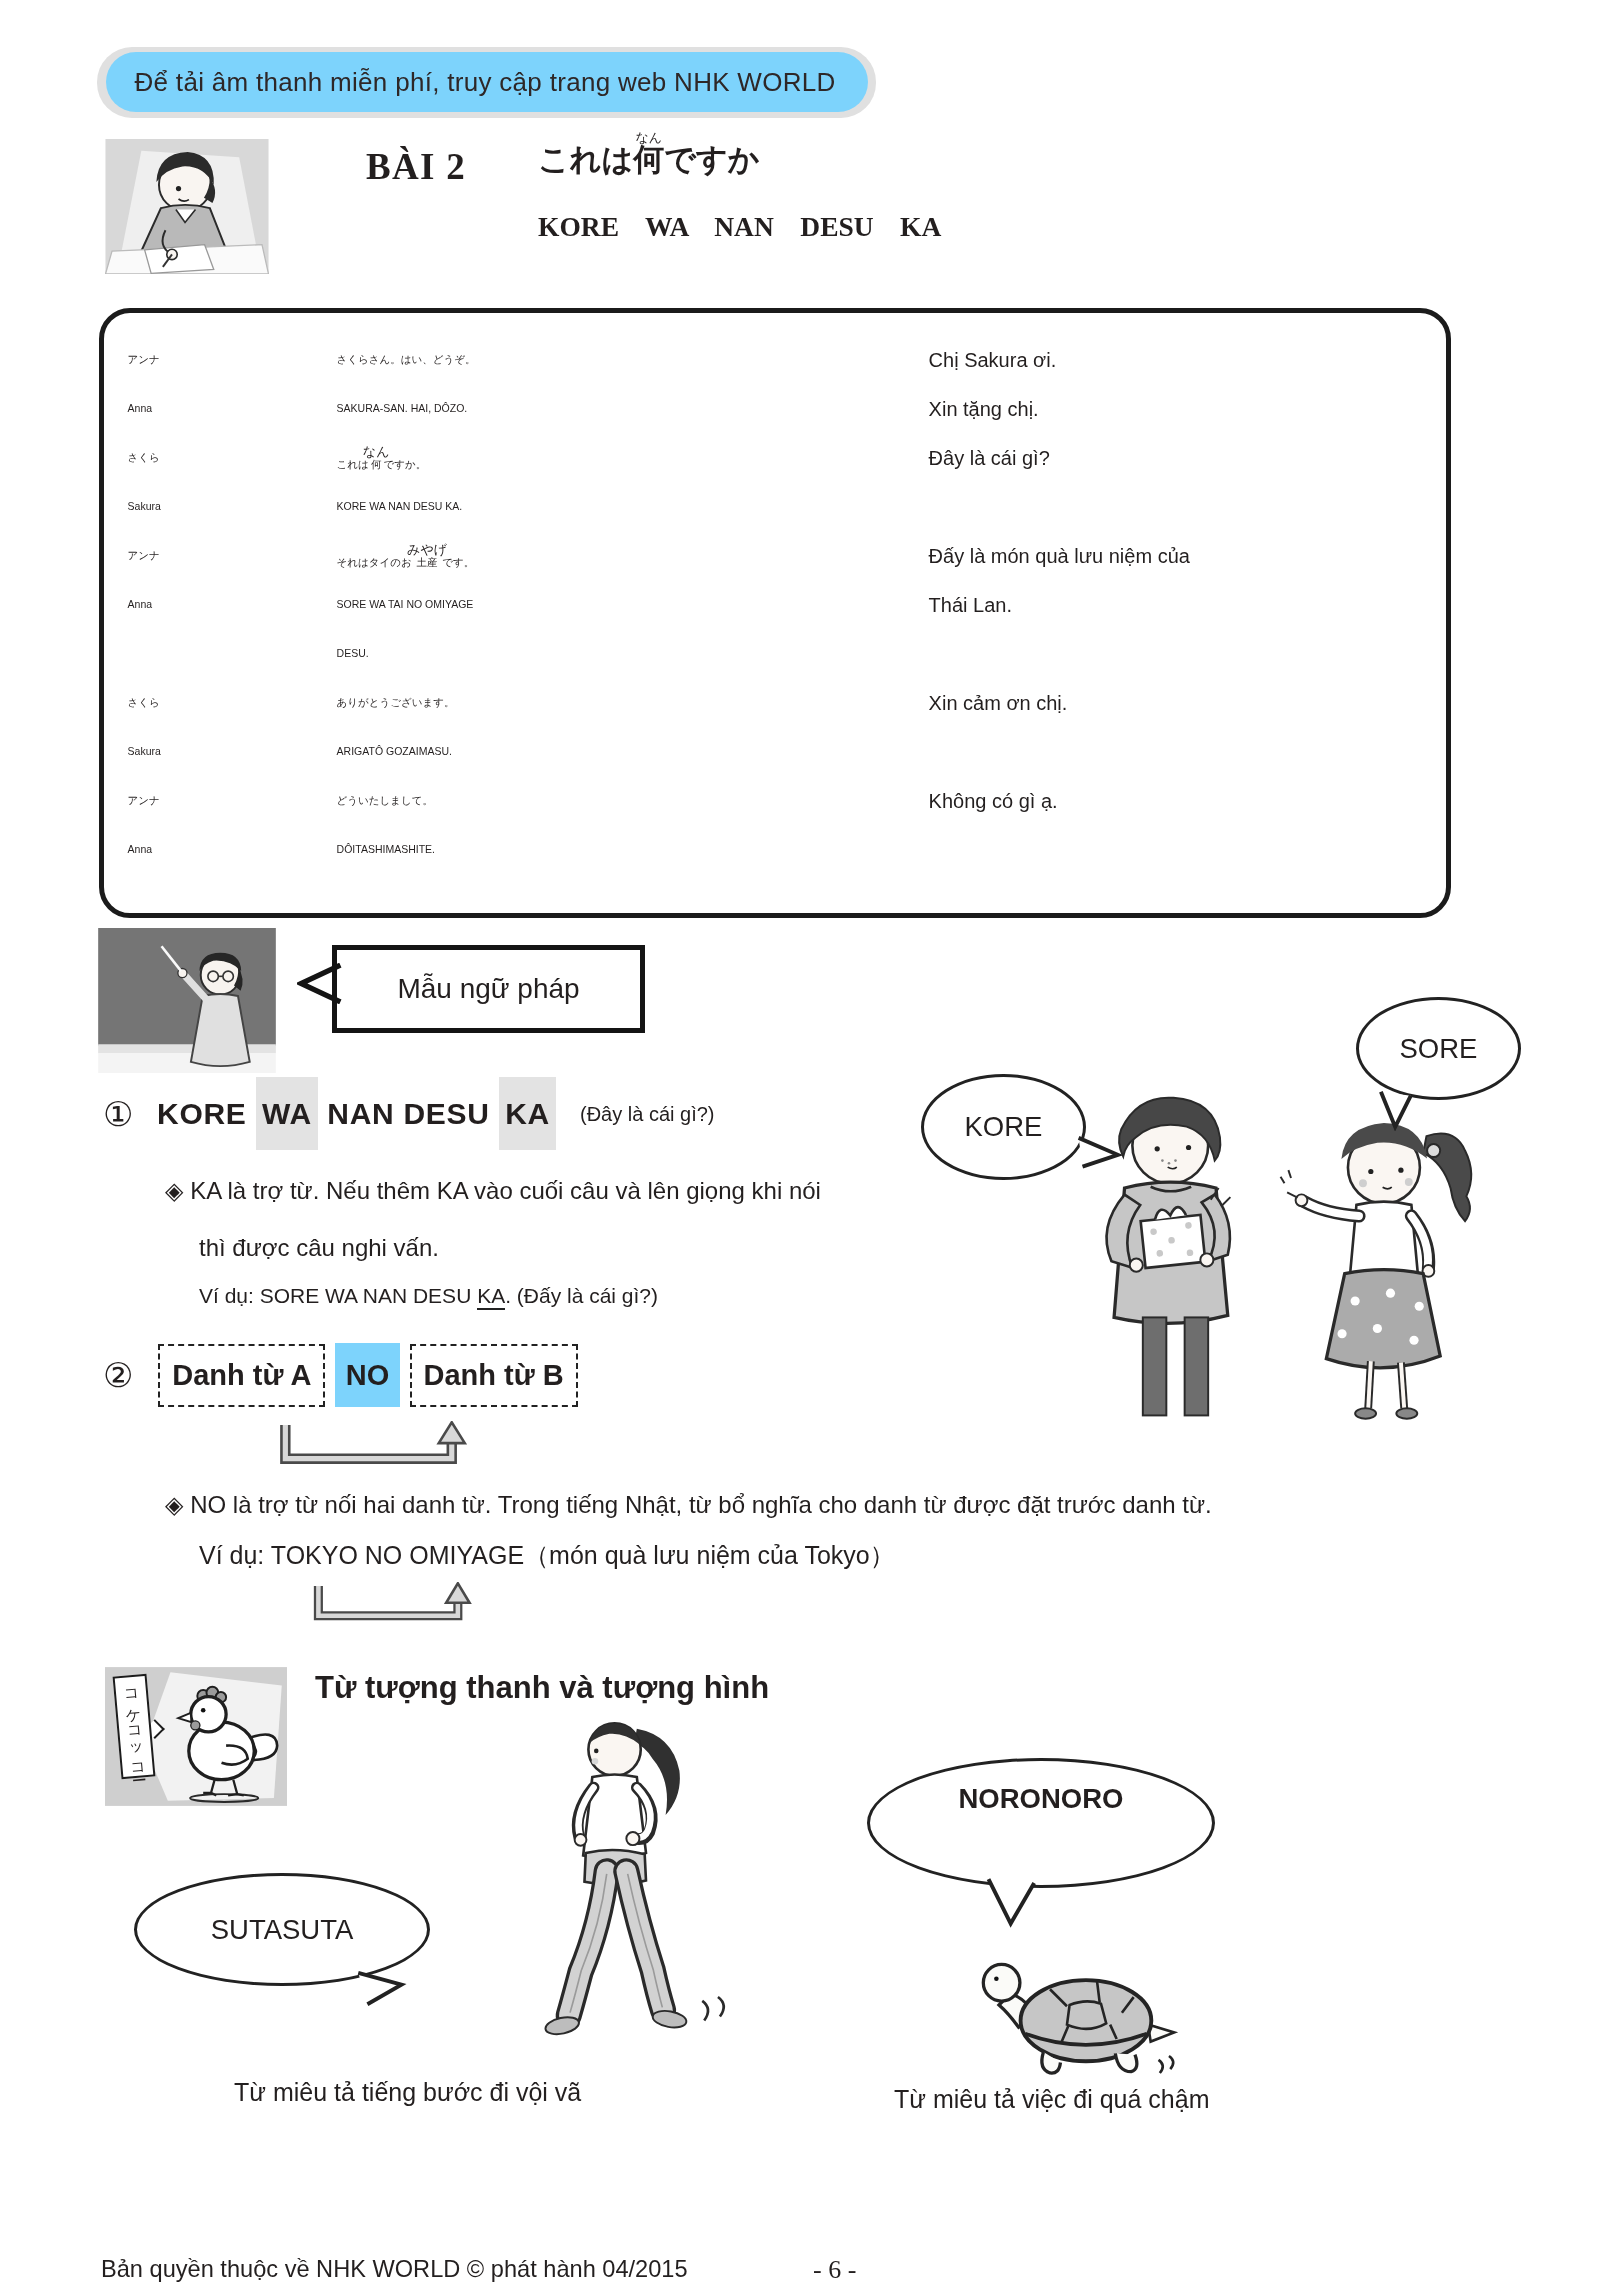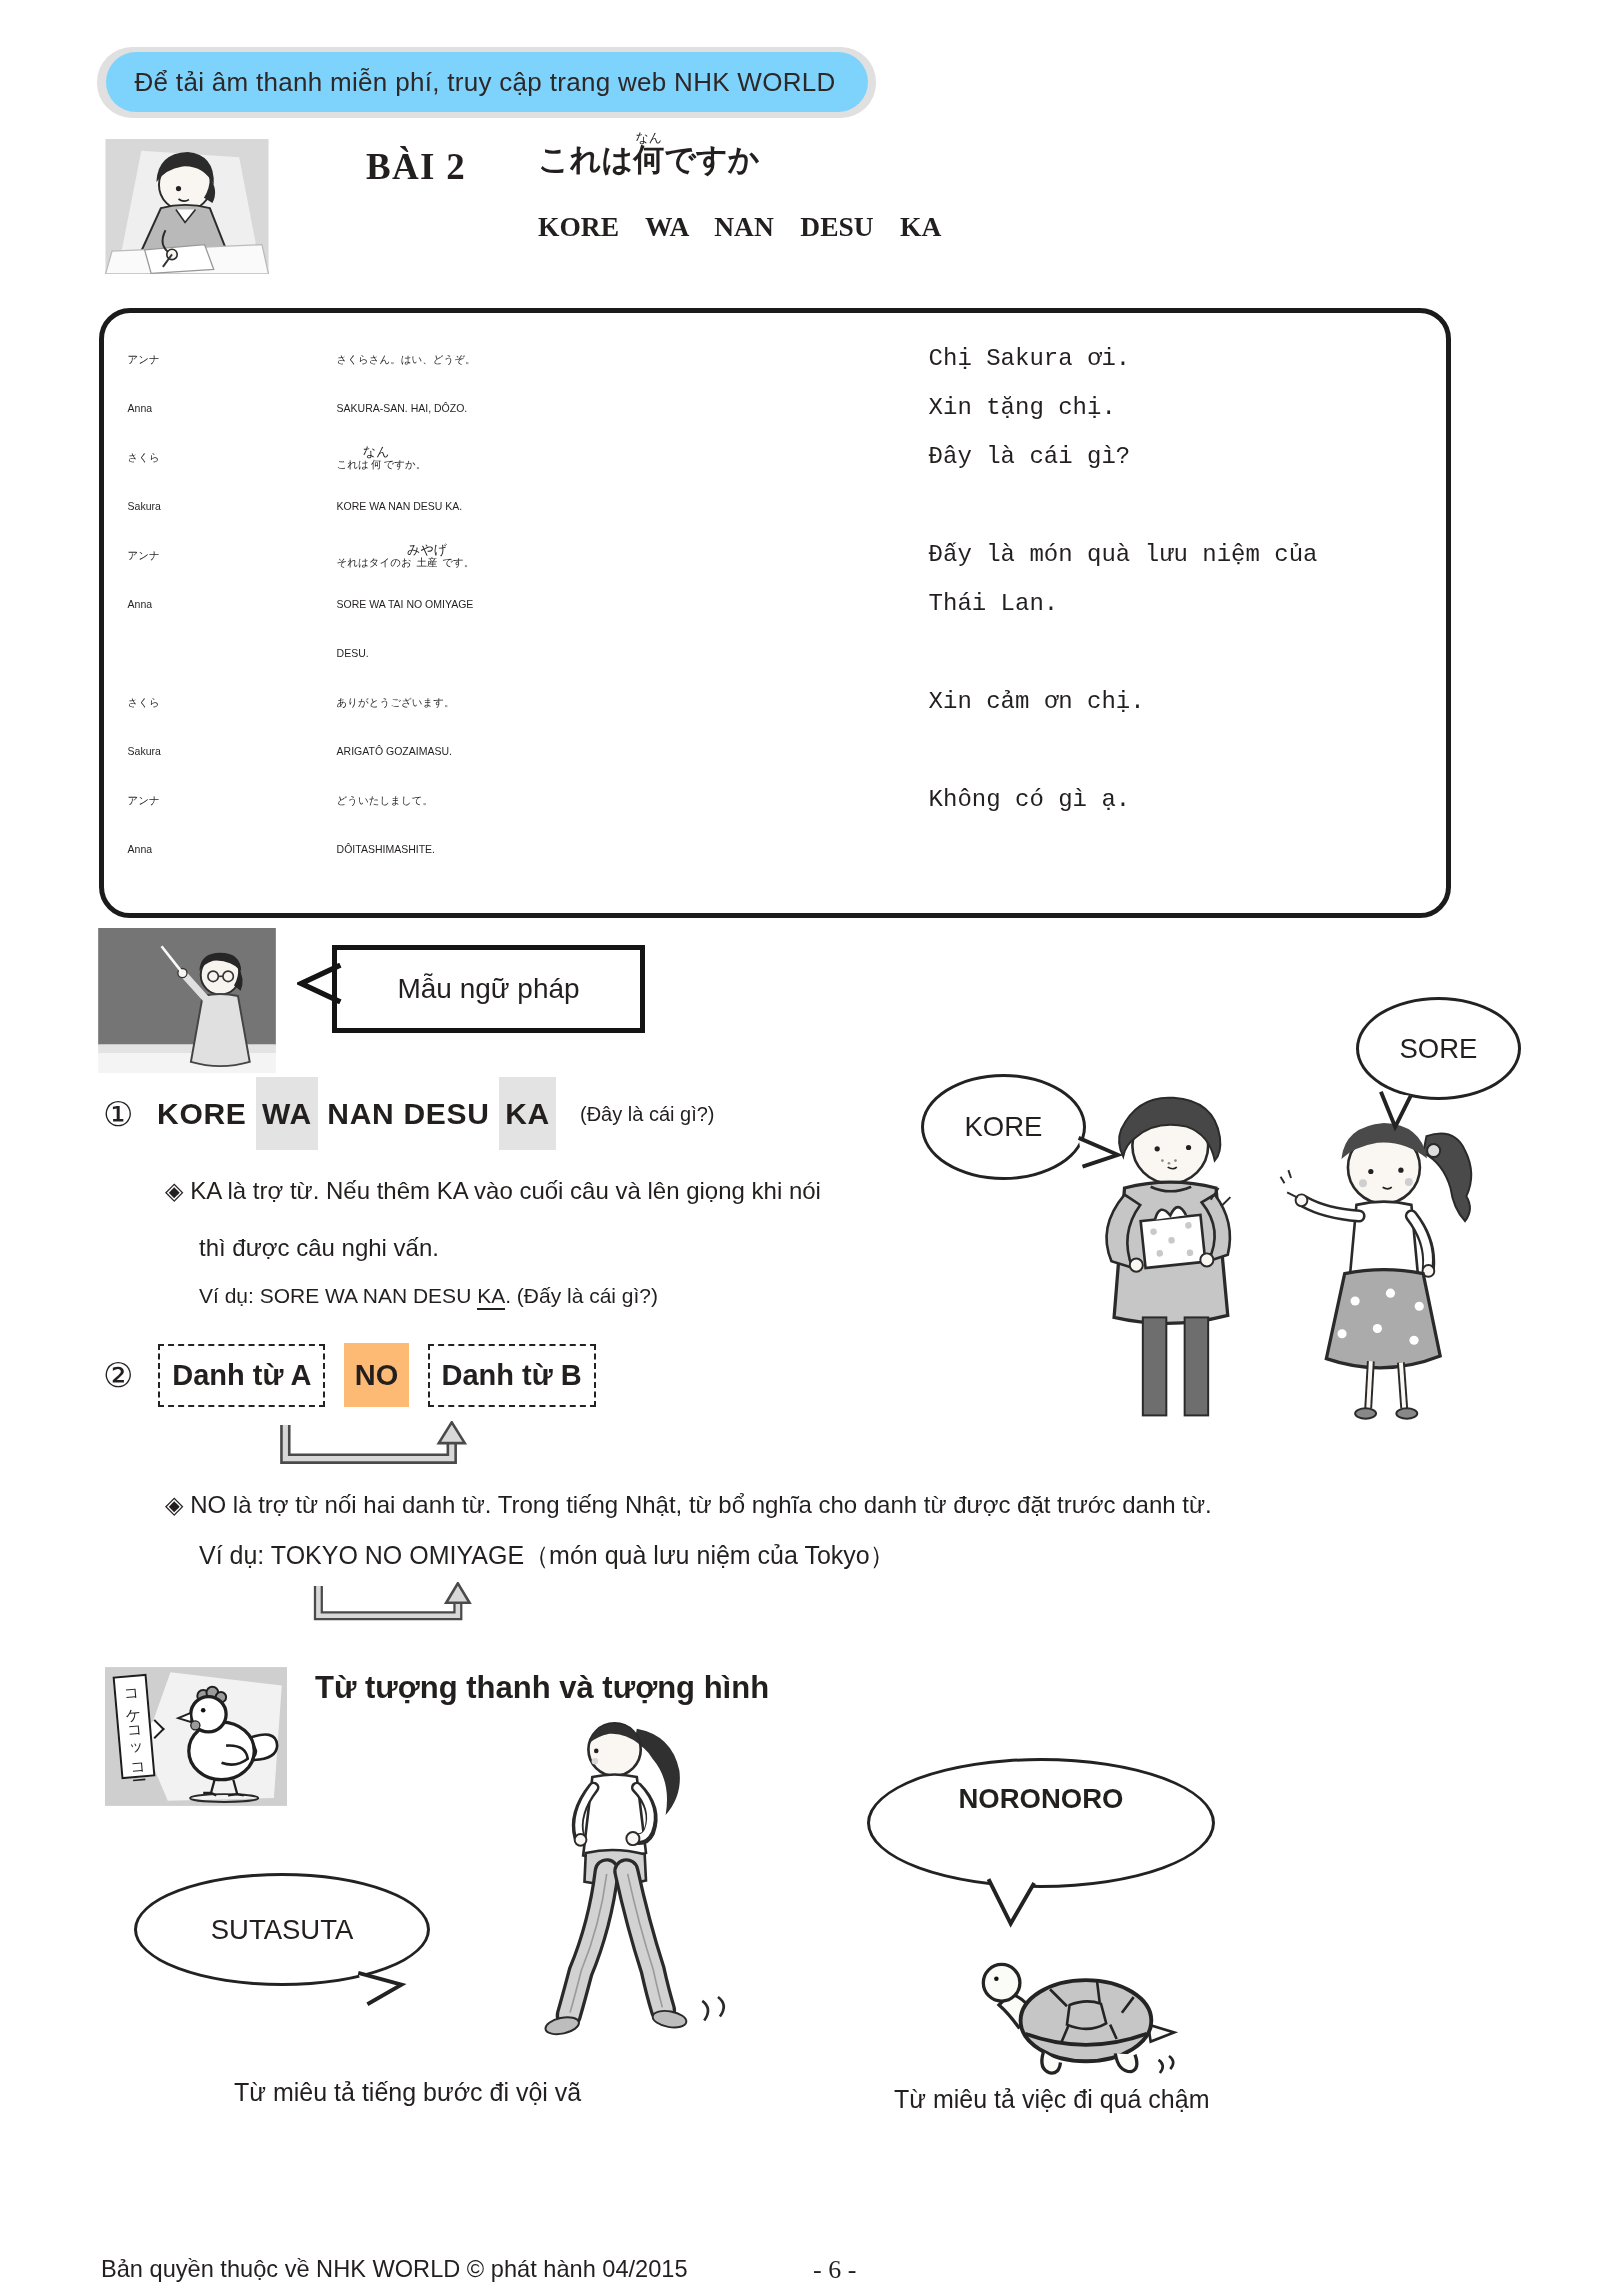--- a/index.html
+++ b/index.html
@@ -18,21 +18,21 @@
   .lesson{left:366px;top:145px;font-family:"Liberation Serif",serif;font-weight:bold;font-size:37px;letter-spacing:1.3px}
   .jtitle{left:538px;top:131px;font-family:"DejaVu Sans",sans-serif;font-weight:bold;font-size:31px;line-height:1.05}
   .jtitle rt{font-size:13px;font-weight:normal}
   .rtitle{left:538px;top:211px;font-family:"Liberation Serif",serif;font-weight:bold;font-size:27.5px;word-spacing:19.6px}
 
   
   .dialogue{left:99px;top:308px;width:1352px;height:610px;border:5.9px solid #1b1b1b;border-radius:31px;box-sizing:border-box}
   .drows{position:absolute;left:23.6px;top:22px;right:13px;display:grid;
          grid-template-columns:209px 592px 1fr;grid-auto-rows:49px;align-items:center}
   .dcell{line-height:1.1;white-space:nowrap}
-  .dviet{font-size:24px;font-family:Liberation Mono, monospace}
+  .dviet{font-size:20px;font-family:Liberation Sans, sans-serif}
   ruby{ruby-align:center}
   rt{font-size:13px;line-height:1}
 
   
   .teacher-img{left:98px;top:928px;width:178px;height:145px}
   .mau-box{left:332px;top:945px;width:313px;height:88px;border:5.9px solid #141414;box-sizing:border-box;
            display:flex;align-items:center;justify-content:center;font-weight:normal;font-size:28px}
   .g1row{left:103px;top:1094px;display:flex;align-items:center;gap:23.6px}
   .cnum{font-family:"DejaVu Sans",sans-serif;font-size:34px}
   .g1sent{font-weight:bold;font-size:30px;letter-spacing:0.7px;white-space:nowrap}
@@ -46,21 +46,21 @@
 
   
   .bubble{border:3.9px solid #222;border-radius:50%;background:#fff;display:flex;align-items:center;
           justify-content:center;font-size:27.5px;white-space:nowrap;box-sizing:border-box}
   .kore-b{left:921px;top:1074px;width:165px;height:106px}
   .sore-b{left:1356px;top:997px;width:165px;height:103px}
 
   
   .g2row{left:103px;top:1343px;display:flex;align-items:center}
   .dashbox{border:2.6px dashed #222;padding:13px 11.8px;font-weight:bold;font-size:29px;white-space:nowrap}
-  .nohl{background:#fdba74;padding:15.7px 10.5px;font-weight:bold;font-size:29px;margin:0 19px}
+  .nohl{background:#7dd3fc;padding:15.7px 10.5px;font-weight:bold;font-size:29px;margin:0 10px}
   .b2{left:165px;top:1491px}
   .ex2{left:199px;top:1539px;font-size:25px;white-space:nowrap}
 
   
   .chick-img{left:105px;top:1667px;width:182px;height:139px}
   .chick-bubble{position:absolute;left:11.8px;top:7.9px;width:34px;height:103px;background:#fff;
        border:2.6px solid #1c1c1c;transform:rotate(-5deg);writing-mode:vertical-rl;text-orientation:upright;
        font-size:15px;letter-spacing:1.3px;display:flex;align-items:center;justify-content:center;box-sizing:border-box;
        font-family:"DejaVu Sans",sans-serif}
   .chick-tail{position:absolute;left:43px;top:55px;width:11.8px;height:11.8px;background:#fff;

